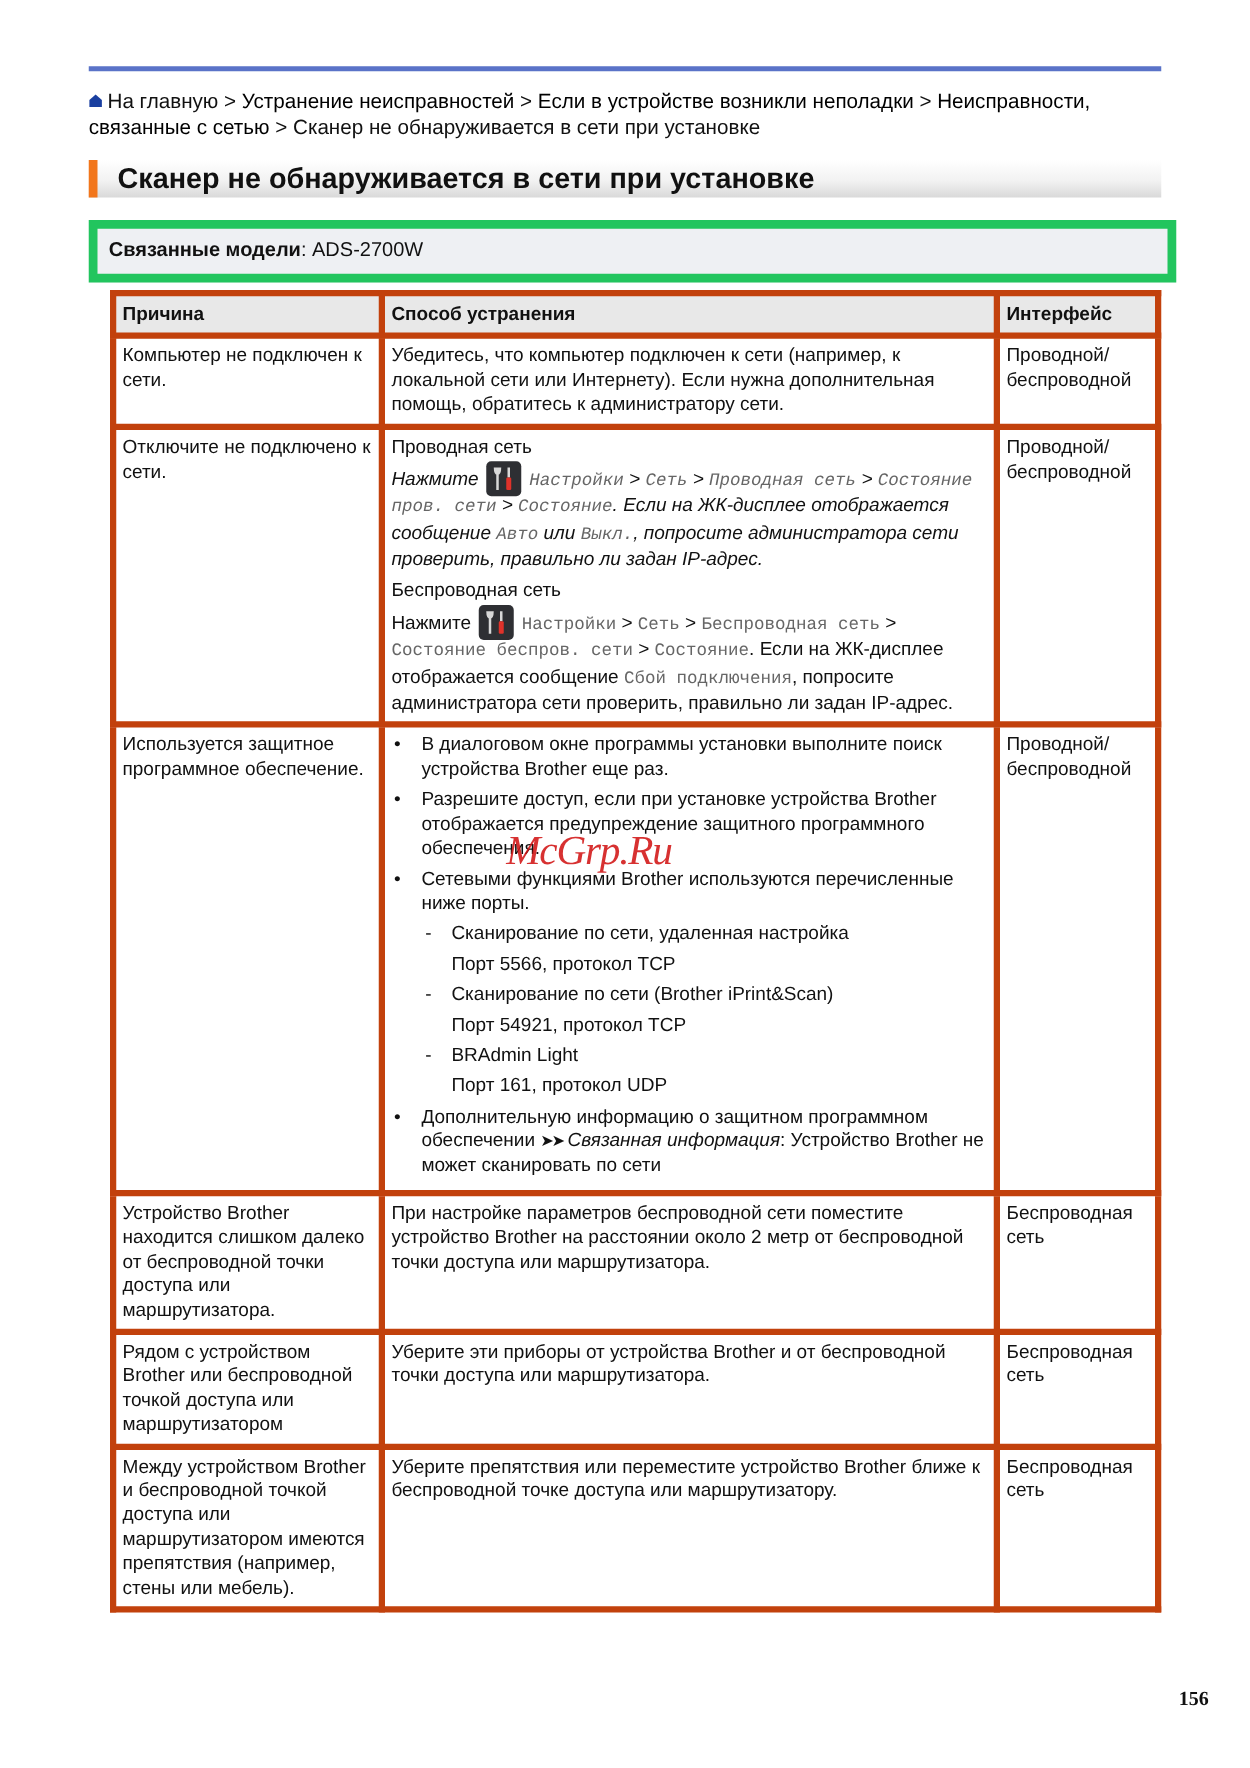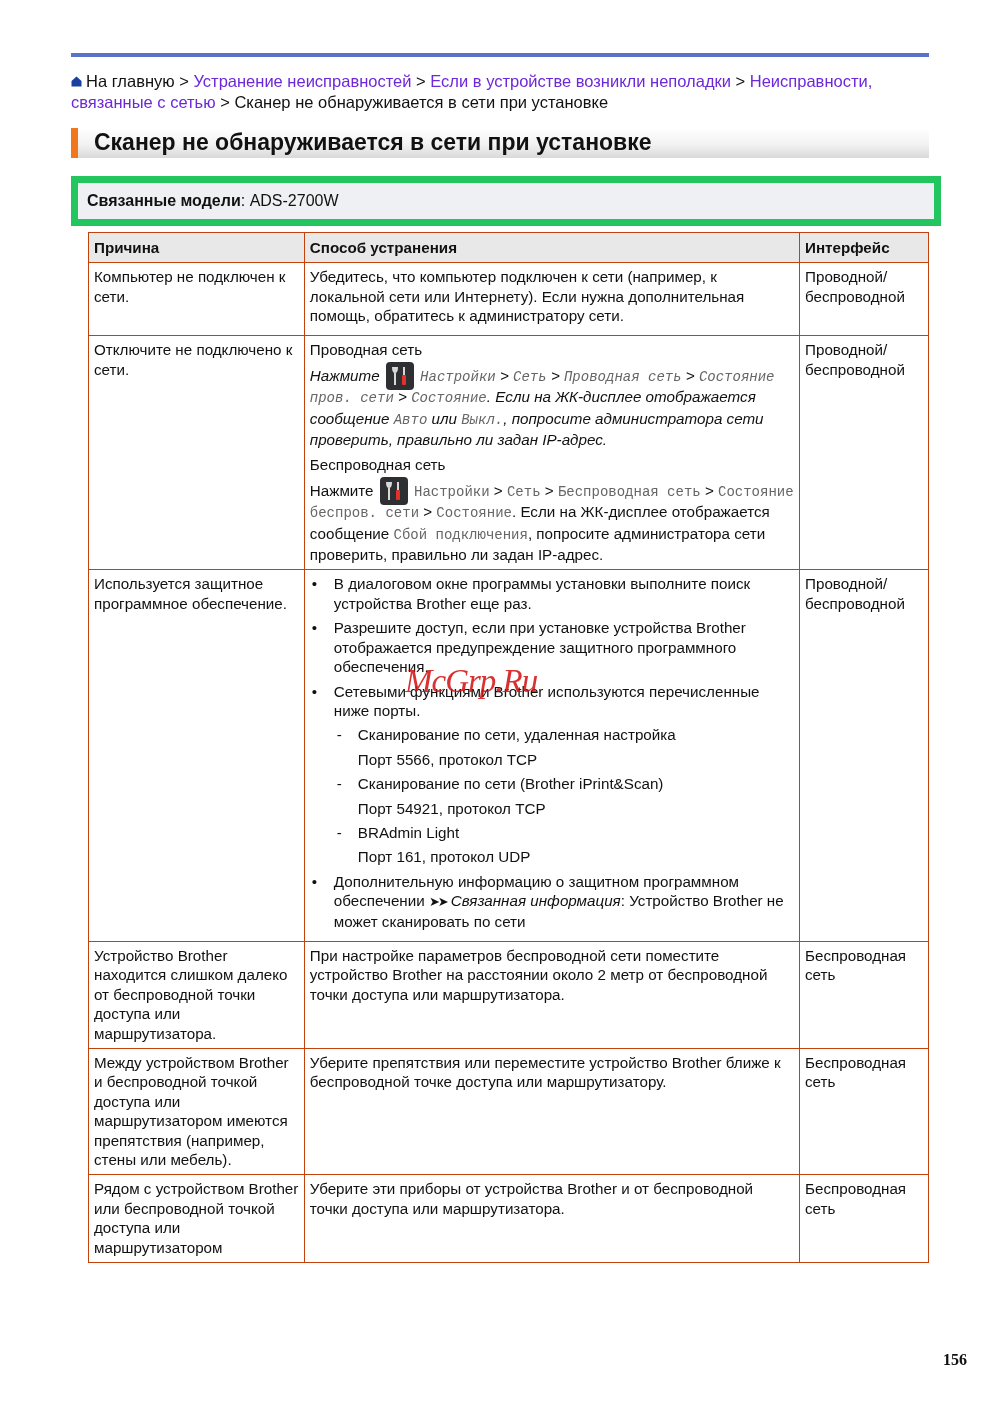--- a/index.html
+++ b/index.html
@@ -5,21 +5,21 @@
     html, body { margin: 0; padding: 0; background: #ffffff; }
     body {
       width: 1000px; height: 1414px; position: relative; overflow: hidden;
       font-family: "Liberation Sans", sans-serif; color: #111;
     }
     .topbar { position: absolute; left: 71px; top: 53px; width: 858px; height: 4px; background: #5a73c8; }
     .breadcrumb {
       position: absolute; left: 71px; top: 71px; width: 870px;
       font-size: 16.5px; line-height: 21px; color: #111;
     }
-    .breadcrumb a { color: #6d28d9; text-decoration: none; }
+    .breadcrumb a { color: #000000; text-decoration: none; }
     .home-icon {
       display: inline-block; width: 11px; height: 11px; position: relative; top: 0px; margin-right: 4px;
     }
     .title-bar {
       position: absolute; left: 71px; top: 128px; width: 858px; height: 30px;
       background: linear-gradient(to bottom, #ffffff 0%, #f2f2f2 55%, #d9d9d9 100%);
     }
     .title-accent { position: absolute; left: 0; top: 0; width: 7px; height: 30px; background: #f2761b; }
     .title-text {
       position: absolute; left: 23px; top: 1px; font-size: 23px; font-weight: bold; color: #111;
@@ -30,21 +30,21 @@
       background: #eef0f3; border: 7px solid #22c55e;
     }
     .models-box .inner { position: absolute; left: 9px; top: 9px; font-size: 16px; }
     .models-box b { font-weight: bold; }
 
     table.issues {
       position: absolute; left: 88px; top: 232px; width: 841px;
       border-collapse: collapse; font-size: 15.2px; line-height: 19.4px;
     }
     table.issues th, table.issues td {
-      border: 1px solid #c2410c; vertical-align: top; text-align: left; padding: 4px 5px 5px 5px;
+      border: 5px solid #c2410c; vertical-align: top; text-align: left; padding: 4px 5px 5px 5px;
     }
     table.issues th { background: #e8e8e8; font-weight: bold; padding-top: 5px; padding-bottom: 5px; }
     col.c1 { width: 216px; } col.c2 { width: 496px; } col.c3 { width: 129px; }
     .mono { font-family: "Liberation Mono", monospace; color: #666; font-size: 14px; }
     .sub { margin: 0 0 6px 0; }
     .press { margin: 0 0 6px 0; font-style: italic; }
     .gear {
       display: inline-block; width: 28px; height: 28px; background: #2e2f33; border-radius: 4px;
       vertical-align: middle; position: relative; margin: -6px 2px -4px 2px;
     }
@@ -156,26 +156,26 @@
         </ul>
       </td>
       <td>Проводной/ беспроводной</td>
     </tr>
     <tr>
       <td>Устройство Brother находится слишком далеко от беспроводной точки доступа или маршрутизатора.</td>
       <td>При настройке параметров беспроводной сети поместите устройство Brother на расстоянии около 2 метр от беспроводной точки доступа или маршрутизатора.</td>
       <td>Беспроводная сеть</td>
     </tr>
     <tr>
-      <td>Между устройством Brother и беспроводной точкой доступа или маршрутизатором имеются препятствия (например, стены или мебель).</td>
-      <td>Уберите препятствия или переместите устройство Brother ближе к беспроводной точке доступа или маршрутизатору.</td>
+      <td>Рядом с устройством Brother или беспроводной точкой доступа или маршрутизатором</td>
+      <td>Уберите эти приборы от устройства Brother и от беспроводной точки доступа или маршрутизатора.</td>
       <td>Беспроводная сеть</td>
     </tr>
     <tr>
-      <td>Рядом с устройством Brother или беспроводной точкой доступа или маршрутизатором</td>
-      <td>Уберите эти приборы от устройства Brother и от беспроводной точки доступа или маршрутизатора.</td>
+      <td>Между устройством Brother и беспроводной точкой доступа или маршрутизатором имеются препятствия (например, стены или мебель).</td>
+      <td>Уберите препятствия или переместите устройство Brother ближе к беспроводной точке доступа или маршрутизатору.</td>
       <td>Беспроводная сеть</td>
     </tr>
   </tbody>
 </table>
 
 <div class="watermark">McGrp.Ru</div>
 <div class="page-num">156</div>
 
 </body></html>

